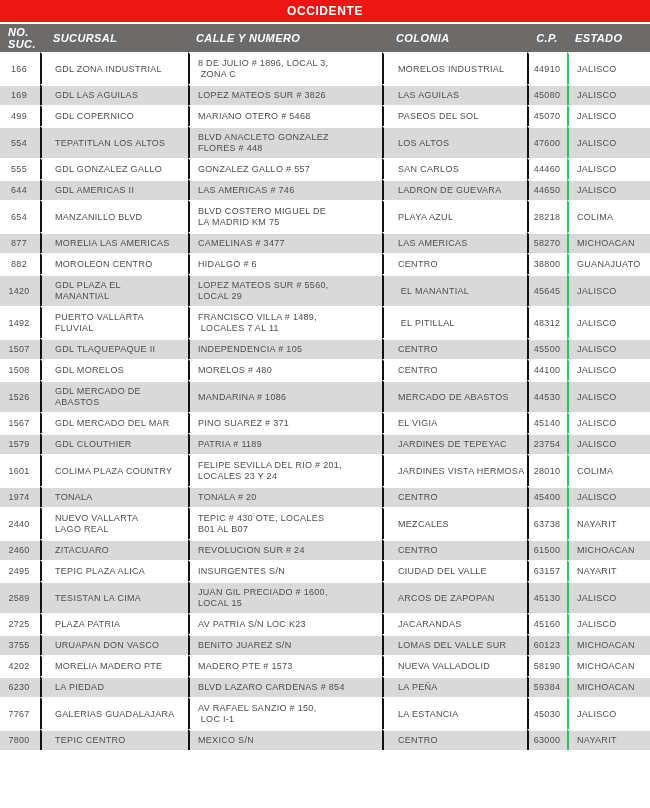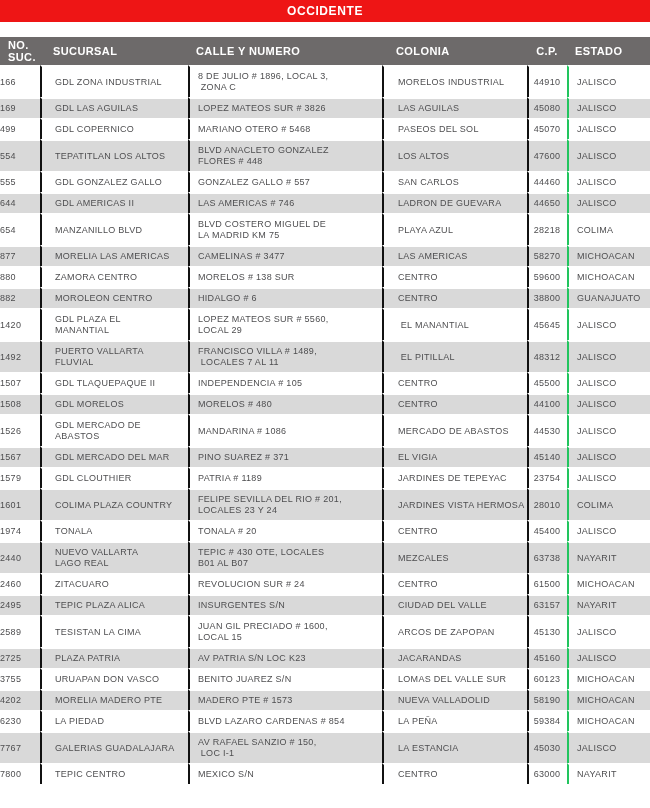--- a/index.html
+++ b/index.html
@@ -10,21 +10,21 @@
     font-family: "Liberation Sans", sans-serif;
   }
   .page { width: 650px; height: 808px; }
 
   .title-bar {
     height: 22px;
     background: #ee1515;
     color: #ffffff;
     display: flex; align-items: center; justify-content: center;
     font-size: 12px; font-weight: bold; letter-spacing: 0.6px;
-    margin-bottom: 15px;
+    margin-bottom: 2px;
   }
 
   table.branches {
     width: 650px;
     border-collapse: separate;
     border-spacing: 0;
     table-layout: fixed;
   }
   col.c1 { width: 40px; }
   col.c2 { width: 148px; }
@@ -36,20 +36,21 @@
   thead th {
     background: #6d6a6a;
     color: #ffffff;
     font-size: 11px; font-weight: bold; letter-spacing: 0.4px;
     text-align: left;
     height: 28px;
     padding: 0;
     vertical-align: middle;
     line-height: 12px;
     white-space: pre-line;
+    font-style: italic;
   }
   thead th.c1 { padding-left: 8px; }
   thead th.c2 { padding-left: 13px; }
   thead th.c3 { padding-left: 8px; }
   thead th.c4 { padding-left: 14px; }
   thead th.c5 { text-align: center; }
   thead th.c6 { padding-left: 8px; }
 
   tbody td {
     font-size: 9px;
@@ -58,21 +59,21 @@
     line-height: 11px;
     padding: 4px 2px 4px 0;
     border-top: 2px solid #ffffff;
     vertical-align: middle;
     white-space: pre-wrap;
     overflow: hidden;
   }
   tbody tr:nth-child(odd) td  { background: #ffffff; }
   tbody tr:nth-child(even) td { background: #d9d9d9; }
 
-  tbody td.c1 { text-align: left; }
+  tbody td.c1 { text-align: center; }
   tbody td.c2 { padding-left: 13px; border-left: 2px solid #111111; }
   tbody td.c3 { padding-left: 8px;  border-left: 2px solid #111111; }
   tbody td.c4 { padding-left: 14px; border-left: 2px solid #111111; }
   tbody td.c5 { text-align: center; border-left: 2px solid #111111; }
   tbody td.c6 { padding-left: 8px;  border-left: 2px solid #22c55e; }
 </style>
 </head>
 <body>
 
 <div class="page">
@@ -163,28 +164,20 @@
     </tr>
         <tr>
       <td class="c1">877</td>
       <td class="c2">MORELIA LAS AMERICAS</td>
       <td class="c3">CAMELINAS # 3477</td>
       <td class="c4">LAS AMERICAS</td>
       <td class="c5">58270</td>
       <td class="c6">MICHOACAN</td>
     </tr>
         <tr>
-      <td class="c1">880</td>
-      <td class="c2">ZAMORA CENTRO</td>
-      <td class="c3">MORELOS # 138 SUR</td>
-      <td class="c4">CENTRO</td>
-      <td class="c5">59600</td>
-      <td class="c6">MICHOACAN</td>
-    </tr>
-        <tr>
       <td class="c1">882</td>
       <td class="c2">MOROLEON CENTRO</td>
       <td class="c3">HIDALGO # 6</td>
       <td class="c4">CENTRO</td>
       <td class="c5">38800</td>
       <td class="c6">GUANAJUATO</td>
     </tr>
         <tr>
       <td class="c1">1420</td>
       <td class="c2">GDL PLAZA EL

